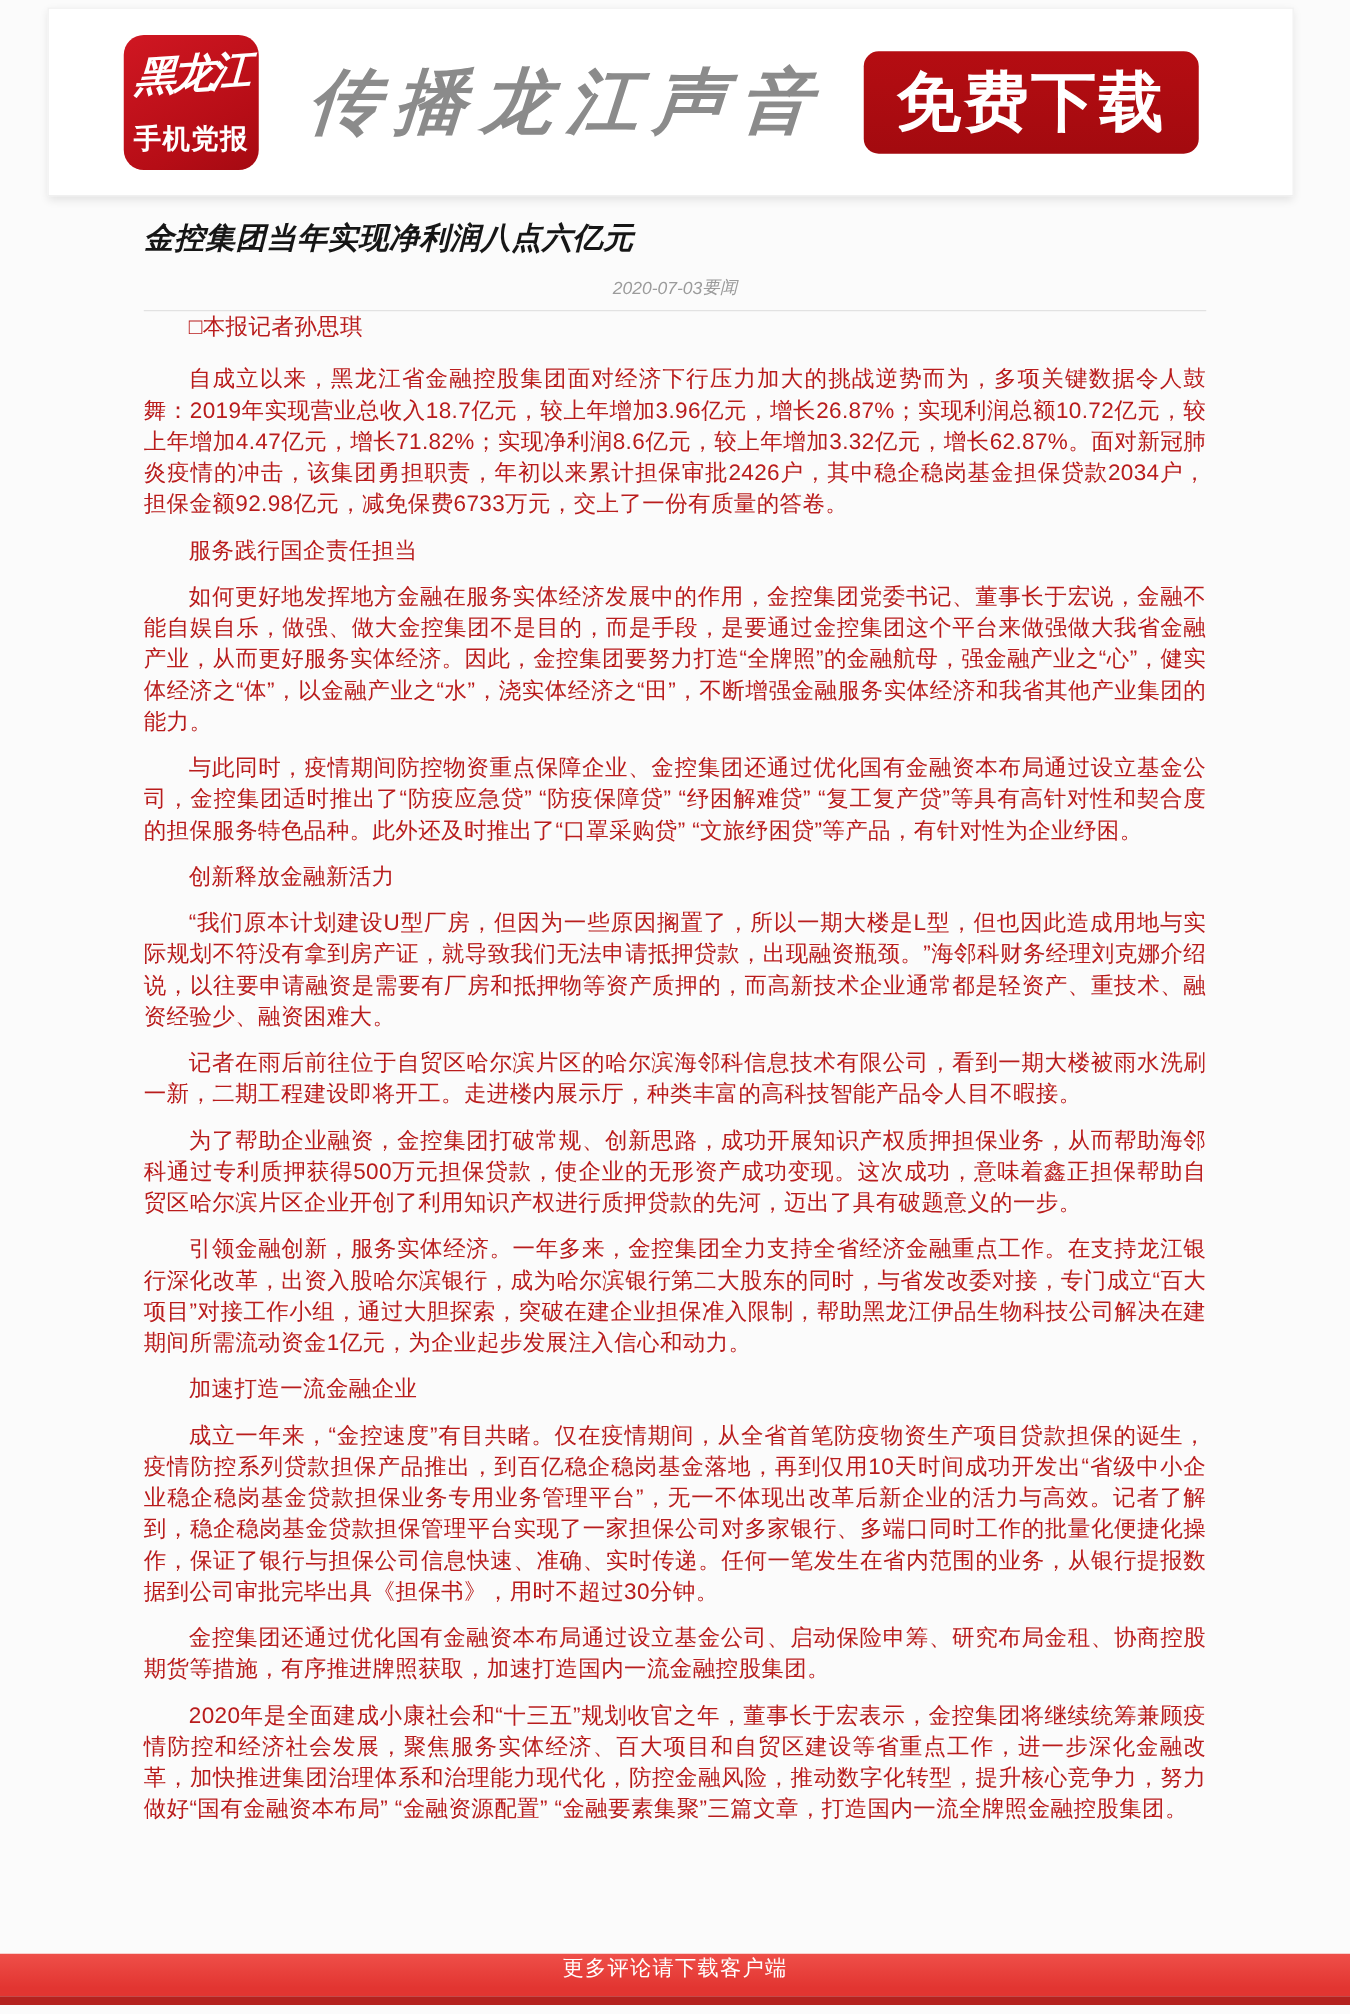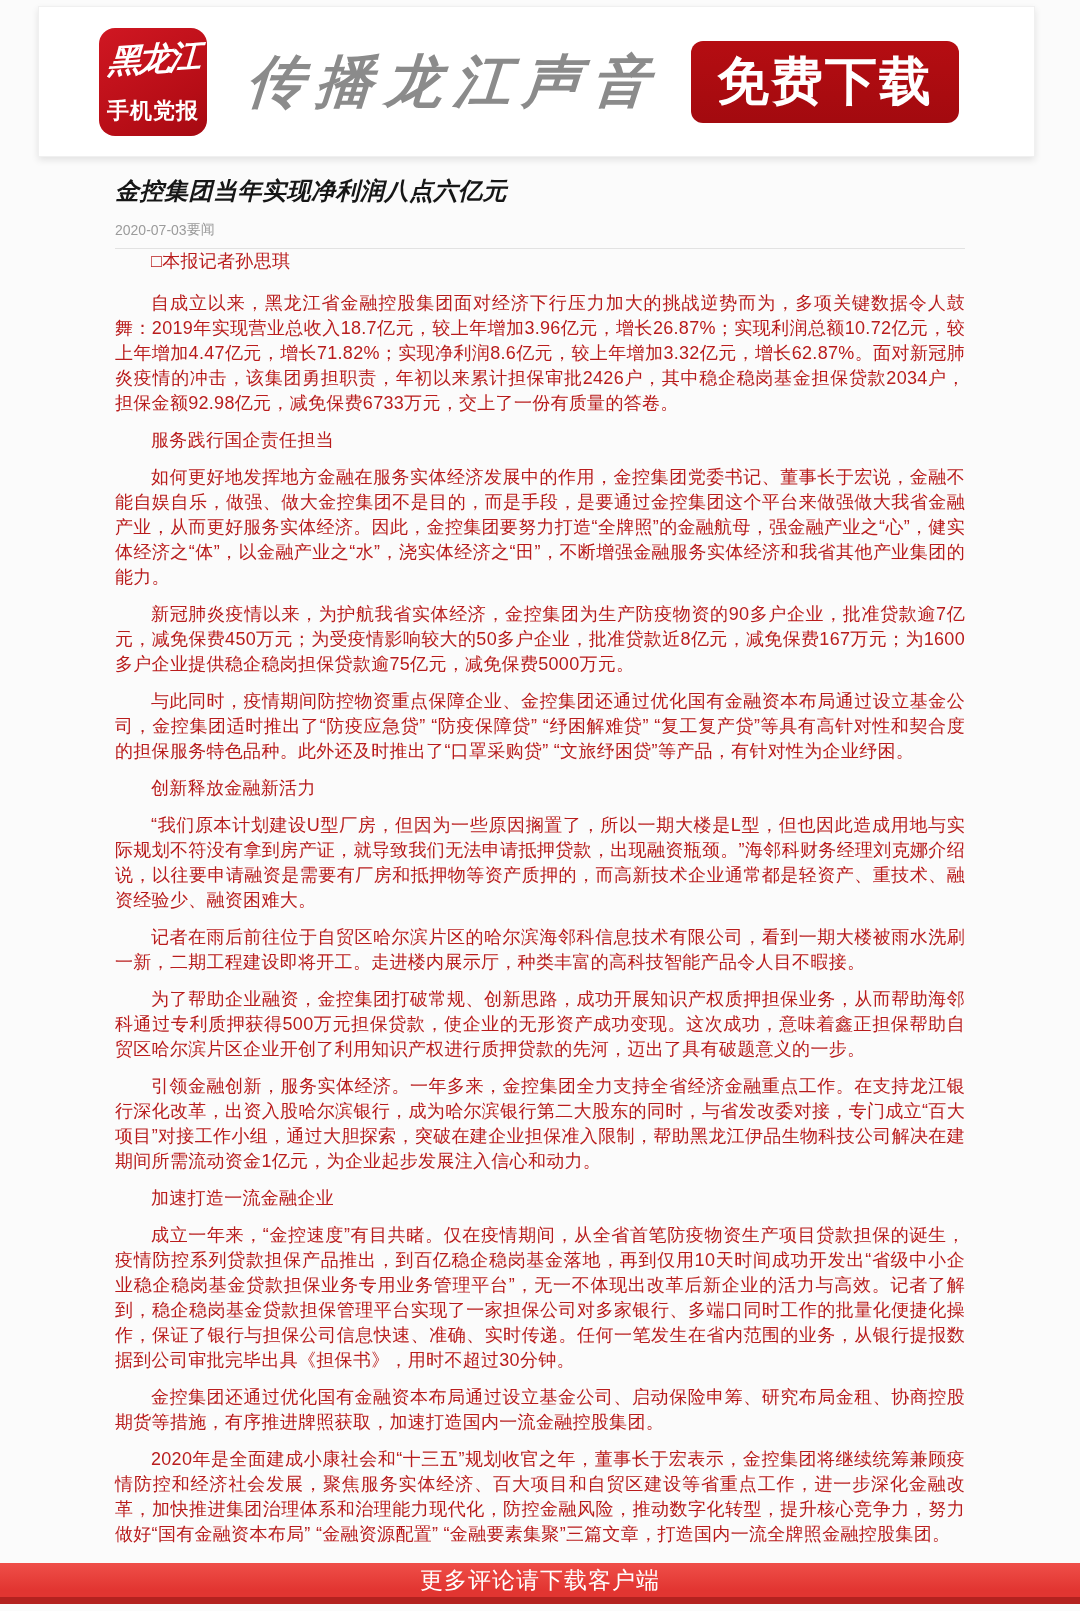--- a/index.html
+++ b/index.html
@@ -58,22 +58,22 @@
   
   .article {
     position:absolute; left:115px; top:176px; width:850px;
   }
   .article h1 {
     font-size:24px; font-weight:bold; color:#161616;
     letter-spacing:0.5px; line-height:30px;font-style:italic;
   }
   .meta-row {
     margin-top:15px;
-    display:flex; justify-content:flex-start; align-items:center;
-    font-size:14px; color:#9b9b9b;
+    display:flex; justify-content:center; align-items:center;
+    font-size:14px; color:#9b9b9b;font-style:italic;
   }
   .meta-row .category { cursor:pointer; }
   .divider {
     margin-top:9px;
     border-bottom:1px solid #e2e2e2;
     height:0;
   }
   .article-body {
     font-size:18px; color:#b91c1c; line-height:25px;
     text-align:justify; letter-spacing:0.3px;
@@ -81,22 +81,22 @@
   .article-body p { text-indent:2em; }
   .article-body p.byline  { margin-bottom:17px; }
   .article-body p.para    { margin-bottom:12px; }
   .article-body p.subhead { margin-bottom:12px; }
   
   .footer-bar {
     position:absolute; left:0; top:1563px;
     width:1080px; height:41px;
     background:linear-gradient(180deg,#ef4f49 0%,#e23531 80%);
     border-bottom:7px solid #b4221f;
-    display:flex; align-items:center; justify-content:center;
-    color:#ffffff; font-size:23px; letter-spacing:1px;
+    display:flex; justify-content:center;
+    color:#ffffff; font-size:17px; letter-spacing:1px;
     cursor:pointer;
   }
 </style>
 </head>
 <body>
 
 <div class="header-card">
   <div class="logo">
     <div class="l1">黑龙江</div>
     <div class="l2">手机党报</div>
@@ -110,21 +110,20 @@
   <div class="meta-row">
     <span class="date">2020-07-03</span>
     <span class="category">要闻</span>
   </div>
   <div class="divider"></div>
   <div class="article-body">
       <p class="byline">□本报记者孙思琪</p>
       <p class="para">自成立以来，黑龙江省金融控股集团面对经济下行压力加大的挑战逆势而为，多项关键数据令人鼓舞：2019年实现营业总收入18.7亿元，较上年增加3.96亿元，增长26.87%；实现利润总额10.72亿元，较上年增加4.47亿元，增长71.82%；实现净利润8.6亿元，较上年增加3.32亿元，增长62.87%。面对新冠肺炎疫情的冲击，该集团勇担职责，年初以来累计担保审批2426户，其中稳企稳岗基金担保贷款2034户，担保金额92.98亿元，减免保费6733万元，交上了一份有质量的答卷。</p>
       <p class="subhead">服务践行国企责任担当</p>
       <p class="para">如何更好地发挥地方金融在服务实体经济发展中的作用，金控集团党委书记、董事长于宏说，金融不能自娱自乐，做强、做大金控集团不是目的，而是手段，是要通过金控集团这个平台来做强做大我省金融产业，从而更好服务实体经济。因此，金控集团要努力打造“全牌照”的金融航母，强金融产业之“心”，健实体经济之“体”，以金融产业之“水”，浇实体经济之“田”，不断增强金融服务实体经济和我省其他产业集团的能力。</p>
-      <p class="para">新冠肺炎疫情以来，为护航我省实体经济，金控集团为生产防疫物资的90多户企业，批准贷款逾7亿元，减免保费450万元；为受疫情影响较大的50多户企业，批准贷款近8亿元，减免保费167万元；为1600多户企业提供稳企稳岗担保贷款逾75亿元，减免保费5000万元。</p>
       <p class="para">与此同时，疫情期间防控物资重点保障企业、金控集团还通过优化国有金融资本布局通过设立基金公司，金控集团适时推出了“防疫应急贷” “防疫保障贷” “纾困解难贷” “复工复产贷”等具有高针对性和契合度的担保服务特色品种。此外还及时推出了“口罩采购贷” “文旅纾困贷”等产品，有针对性为企业纾困。</p>
       <p class="subhead">创新释放金融新活力</p>
       <p class="para">“我们原本计划建设U型厂房，但因为一些原因搁置了，所以一期大楼是L型，但也因此造成用地与实际规划不符没有拿到房产证，就导致我们无法申请抵押贷款，出现融资瓶颈。”海邻科财务经理刘克娜介绍说，以往要申请融资是需要有厂房和抵押物等资产质押的，而高新技术企业通常都是轻资产、重技术、融资经验少、融资困难大。</p>
       <p class="para">记者在雨后前往位于自贸区哈尔滨片区的哈尔滨海邻科信息技术有限公司，看到一期大楼被雨水洗刷一新，二期工程建设即将开工。走进楼内展示厅，种类丰富的高科技智能产品令人目不暇接。</p>
       <p class="para">为了帮助企业融资，金控集团打破常规、创新思路，成功开展知识产权质押担保业务，从而帮助海邻科通过专利质押获得500万元担保贷款，使企业的无形资产成功变现。这次成功，意味着鑫正担保帮助自贸区哈尔滨片区企业开创了利用知识产权进行质押贷款的先河，迈出了具有破题意义的一步。</p>
       <p class="para">引领金融创新，服务实体经济。一年多来，金控集团全力支持全省经济金融重点工作。在支持龙江银行深化改革，出资入股哈尔滨银行，成为哈尔滨银行第二大股东的同时，与省发改委对接，专门成立“百大项目”对接工作小组，通过大胆探索，突破在建企业担保准入限制，帮助黑龙江伊品生物科技公司解决在建期间所需流动资金1亿元，为企业起步发展注入信心和动力。</p>
       <p class="subhead">加速打造一流金融企业</p>
       <p class="para">成立一年来，“金控速度”有目共睹。仅在疫情期间，从全省首笔防疫物资生产项目贷款担保的诞生，疫情防控系列贷款担保产品推出，到百亿稳企稳岗基金落地，再到仅用10天时间成功开发出“省级中小企业稳企稳岗基金贷款担保业务专用业务管理平台”，无一不体现出改革后新企业的活力与高效。记者了解到，稳企稳岗基金贷款担保管理平台实现了一家担保公司对多家银行、多端口同时工作的批量化便捷化操作，保证了银行与担保公司信息快速、准确、实时传递。任何一笔发生在省内范围的业务，从银行提报数据到公司审批完毕出具《担保书》，用时不超过30分钟。</p>
       <p class="para">金控集团还通过优化国有金融资本布局通过设立基金公司、启动保险申筹、研究布局金租、协商控股期货等措施，有序推进牌照获取，加速打造国内一流金融控股集团。</p>
       <p class="para">2020年是全面建成小康社会和“十三五”规划收官之年，董事长于宏表示，金控集团将继续统筹兼顾疫情防控和经济社会发展，聚焦服务实体经济、百大项目和自贸区建设等省重点工作，进一步深化金融改革，加快推进集团治理体系和治理能力现代化，防控金融风险，推动数字化转型，提升核心竞争力，努力做好“国有金融资本布局” “金融资源配置” “金融要素集聚”三篇文章，打造国内一流全牌照金融控股集团。</p>

